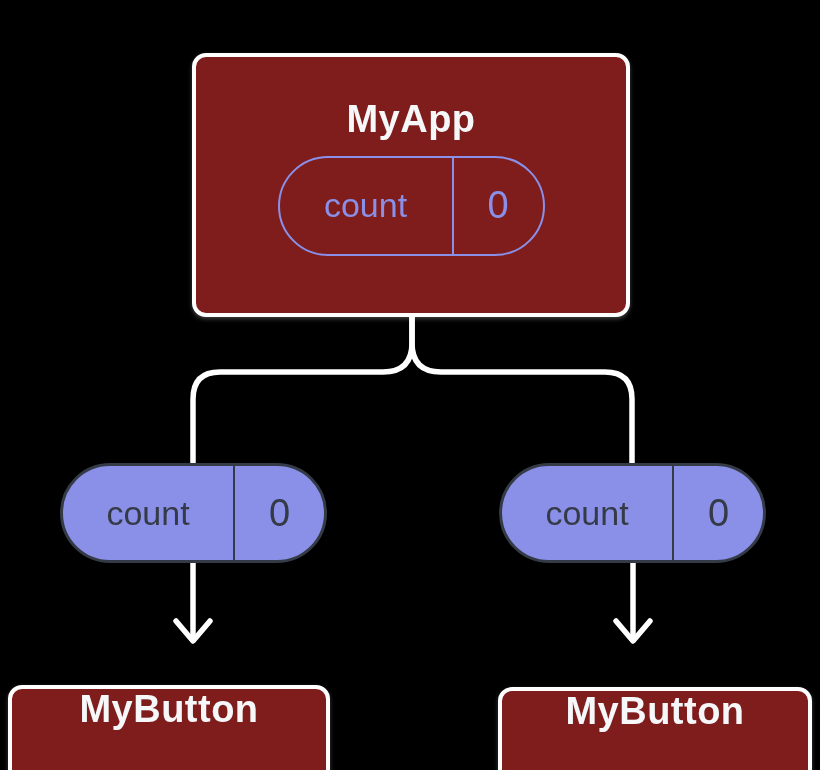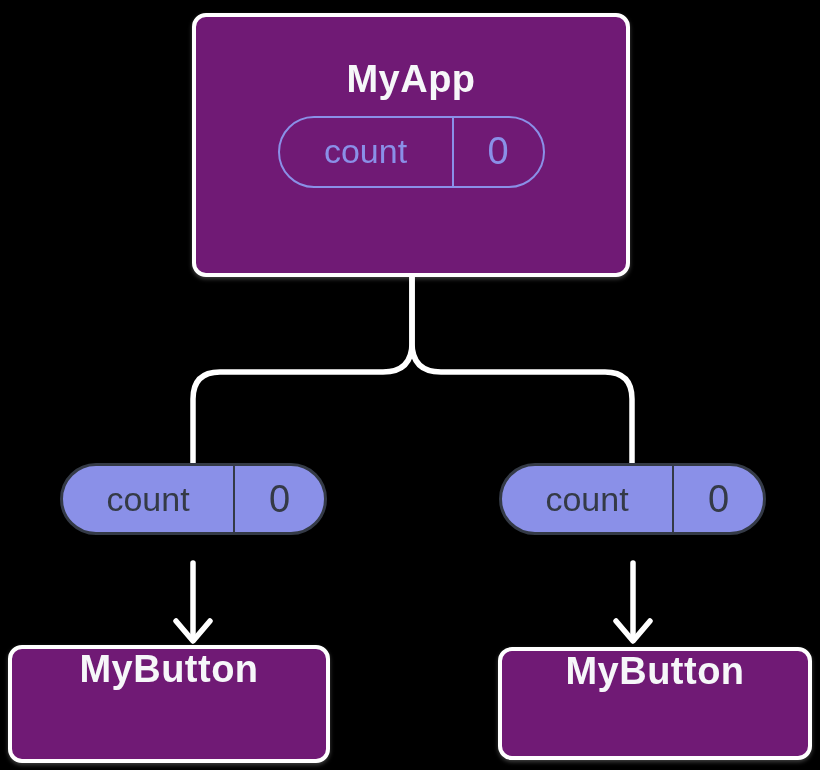--- a/index.html
+++ b/index.html
@@ -18,29 +18,30 @@
   .connectors {
     position: absolute;
     left: 0;
     top: 0;
     width: 820px;
     height: 770px;
     z-index: 1;
   }
   .card {
     position: absolute;
-    background: #701a75;
+    background: #7f1d1d;
     border: 4px solid #FFFFFF;
     border-radius: 14px;
     box-sizing: border-box;
     box-shadow: 0 2px 4px rgba(255,255,255,0.25);
     z-index: 2;
     display: flex;
     flex-direction: column;
     align-items: center;
+    margin-top: 40px;
   }
   .card.root {
     left: 192px;
     top: 13px;
     width: 438px;
     height: 264px;
     padding-top: 42px;
   }
   .card.leaf {
     justify-content: flex-start;
@@ -53,21 +54,21 @@
     font-weight: 600;
     letter-spacing: 0.5px;
     line-height: 1.1;
   }
   .pill {
     display: flex;
     align-items: stretch;
     box-sizing: border-box;
     border-radius: 52px;
     width: 267px;
-    height: 72px;
+    height: 100px;
     z-index: 3;
     text-align: right;
   }
   .pill .seg {
     display: flex;
     align-items: center;
     justify-content: center;
     font-size: 34px;
   }
   .pill .seg.value { font-size: 38px; }

